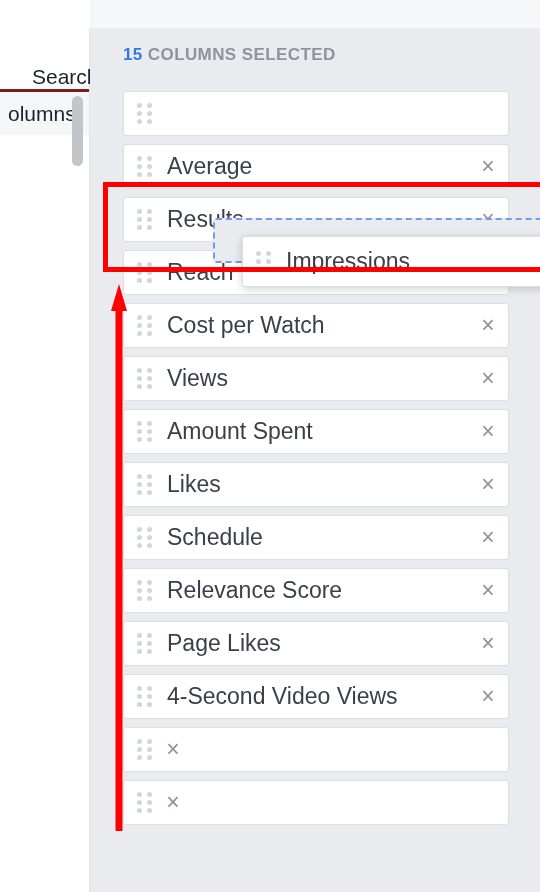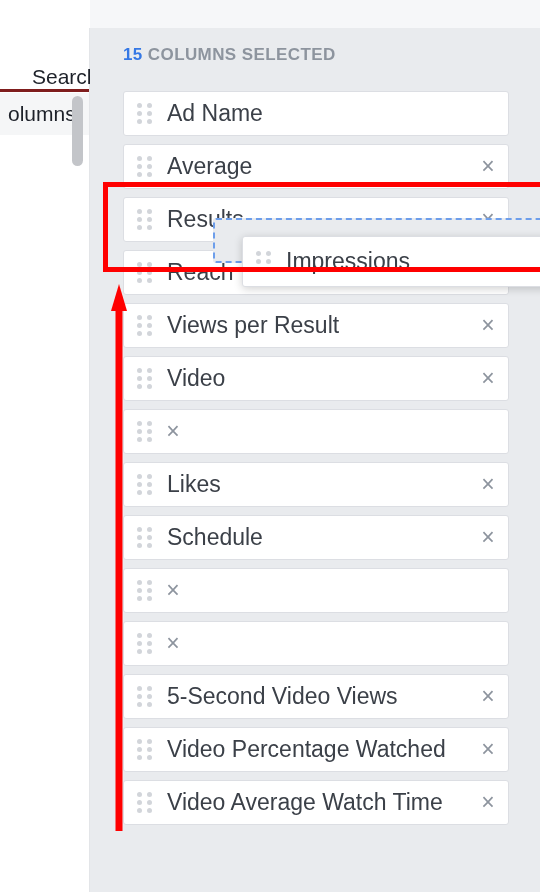--- a/index.html
+++ b/index.html
@@ -230,21 +230,20 @@
     <div class="col-list">
         <div class="col-row">
           <span class="drag-handle">
             <i></i>
             <i></i>
             <i></i>
             <i></i>
             <i></i>
             <i></i>
           </span>
-          <span class="col-label">Ad Name</span>
           <span class="remove-x hidden">×</span>
         </div>
         <div class="col-row">
           <span class="drag-handle">
             <i></i>
             <i></i>
             <i></i>
             <i></i>
             <i></i>
             <i></i>
@@ -278,44 +277,45 @@
         </div>
         <div class="col-row">
           <span class="drag-handle">
             <i></i>
             <i></i>
             <i></i>
             <i></i>
             <i></i>
             <i></i>
           </span>
-          <span class="col-label">Views per Result</span>
-          <span class="remove-x">×</span>
-        </div>
-        <div class="col-row">
-          <span class="drag-handle">
-            <i></i>
-            <i></i>
-            <i></i>
-            <i></i>
-            <i></i>
-            <i></i>
-          </span>
-          <span class="col-label">Video</span>
-          <span class="remove-x">×</span>
-        </div>
-        <div class="col-row">
-          <span class="drag-handle">
-            <i></i>
-            <i></i>
-            <i></i>
-            <i></i>
-            <i></i>
-            <i></i>
-          </span>
+          <span class="col-label">Cost per Watch</span>
+          <span class="remove-x">×</span>
+        </div>
+        <div class="col-row">
+          <span class="drag-handle">
+            <i></i>
+            <i></i>
+            <i></i>
+            <i></i>
+            <i></i>
+            <i></i>
+          </span>
+          <span class="col-label">Views</span>
+          <span class="remove-x">×</span>
+        </div>
+        <div class="col-row">
+          <span class="drag-handle">
+            <i></i>
+            <i></i>
+            <i></i>
+            <i></i>
+            <i></i>
+            <i></i>
+          </span>
+          <span class="col-label">Amount Spent</span>
           <span class="remove-x">×</span>
         </div>
         <div class="col-row">
           <span class="drag-handle">
             <i></i>
             <i></i>
             <i></i>
             <i></i>
             <i></i>
             <i></i>
@@ -337,67 +337,67 @@
         </div>
         <div class="col-row">
           <span class="drag-handle">
             <i></i>
             <i></i>
             <i></i>
             <i></i>
             <i></i>
             <i></i>
           </span>
-          <span class="remove-x">×</span>
-        </div>
-        <div class="col-row">
-          <span class="drag-handle">
-            <i></i>
-            <i></i>
-            <i></i>
-            <i></i>
-            <i></i>
-            <i></i>
-          </span>
-          <span class="remove-x">×</span>
-        </div>
-        <div class="col-row">
-          <span class="drag-handle">
-            <i></i>
-            <i></i>
-            <i></i>
-            <i></i>
-            <i></i>
-            <i></i>
-          </span>
-          <span class="col-label">5-Second Video Views</span>
-          <span class="remove-x">×</span>
-        </div>
-        <div class="col-row">
-          <span class="drag-handle">
-            <i></i>
-            <i></i>
-            <i></i>
-            <i></i>
-            <i></i>
-            <i></i>
-          </span>
-          <span class="col-label">Video Percentage Watched</span>
-          <span class="remove-x">×</span>
-        </div>
-        <div class="col-row">
-          <span class="drag-handle">
-            <i></i>
-            <i></i>
-            <i></i>
-            <i></i>
-            <i></i>
-            <i></i>
-          </span>
-          <span class="col-label">Video Average Watch Time</span>
+          <span class="col-label">Relevance Score</span>
+          <span class="remove-x">×</span>
+        </div>
+        <div class="col-row">
+          <span class="drag-handle">
+            <i></i>
+            <i></i>
+            <i></i>
+            <i></i>
+            <i></i>
+            <i></i>
+          </span>
+          <span class="col-label">Page Likes</span>
+          <span class="remove-x">×</span>
+        </div>
+        <div class="col-row">
+          <span class="drag-handle">
+            <i></i>
+            <i></i>
+            <i></i>
+            <i></i>
+            <i></i>
+            <i></i>
+          </span>
+          <span class="col-label">4-Second Video Views</span>
+          <span class="remove-x">×</span>
+        </div>
+        <div class="col-row">
+          <span class="drag-handle">
+            <i></i>
+            <i></i>
+            <i></i>
+            <i></i>
+            <i></i>
+            <i></i>
+          </span>
+          <span class="remove-x">×</span>
+        </div>
+        <div class="col-row">
+          <span class="drag-handle">
+            <i></i>
+            <i></i>
+            <i></i>
+            <i></i>
+            <i></i>
+            <i></i>
+          </span>
           <span class="remove-x">×</span>
         </div>
       </div>
 
     <div class="drop-placeholder"></div>
 
     <div class="drag-card">
       <span class="drag-handle">
         <i></i>
           <i></i>

